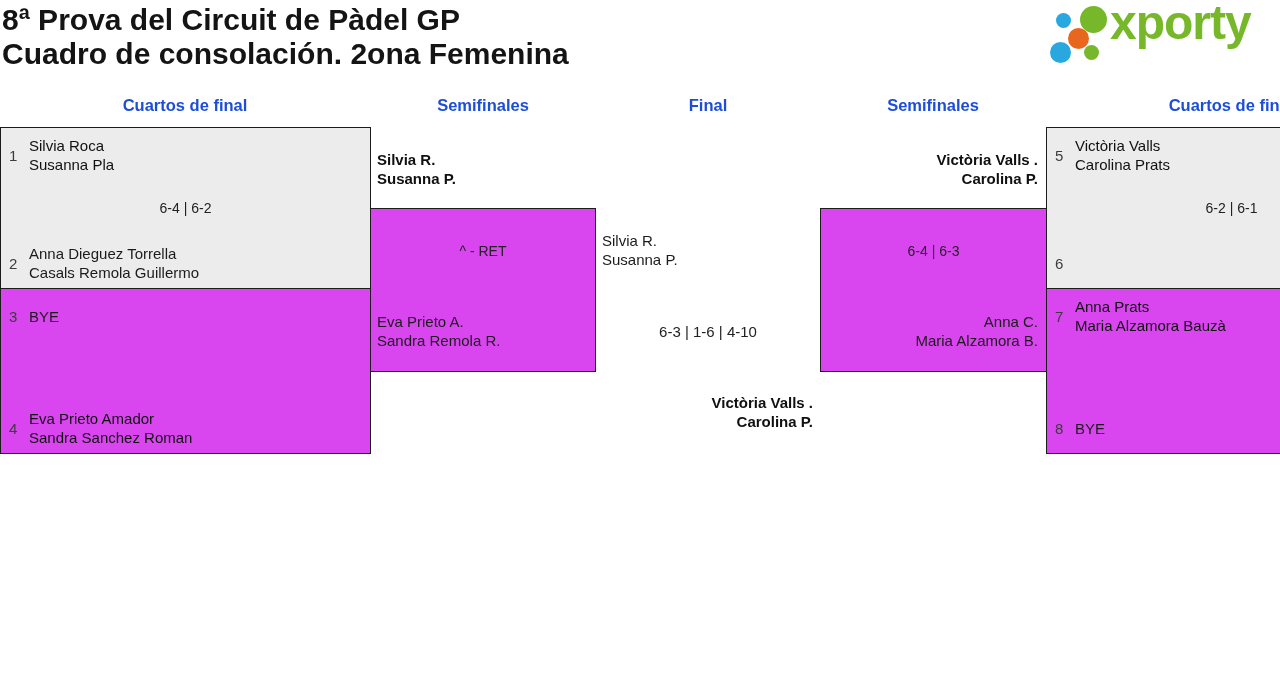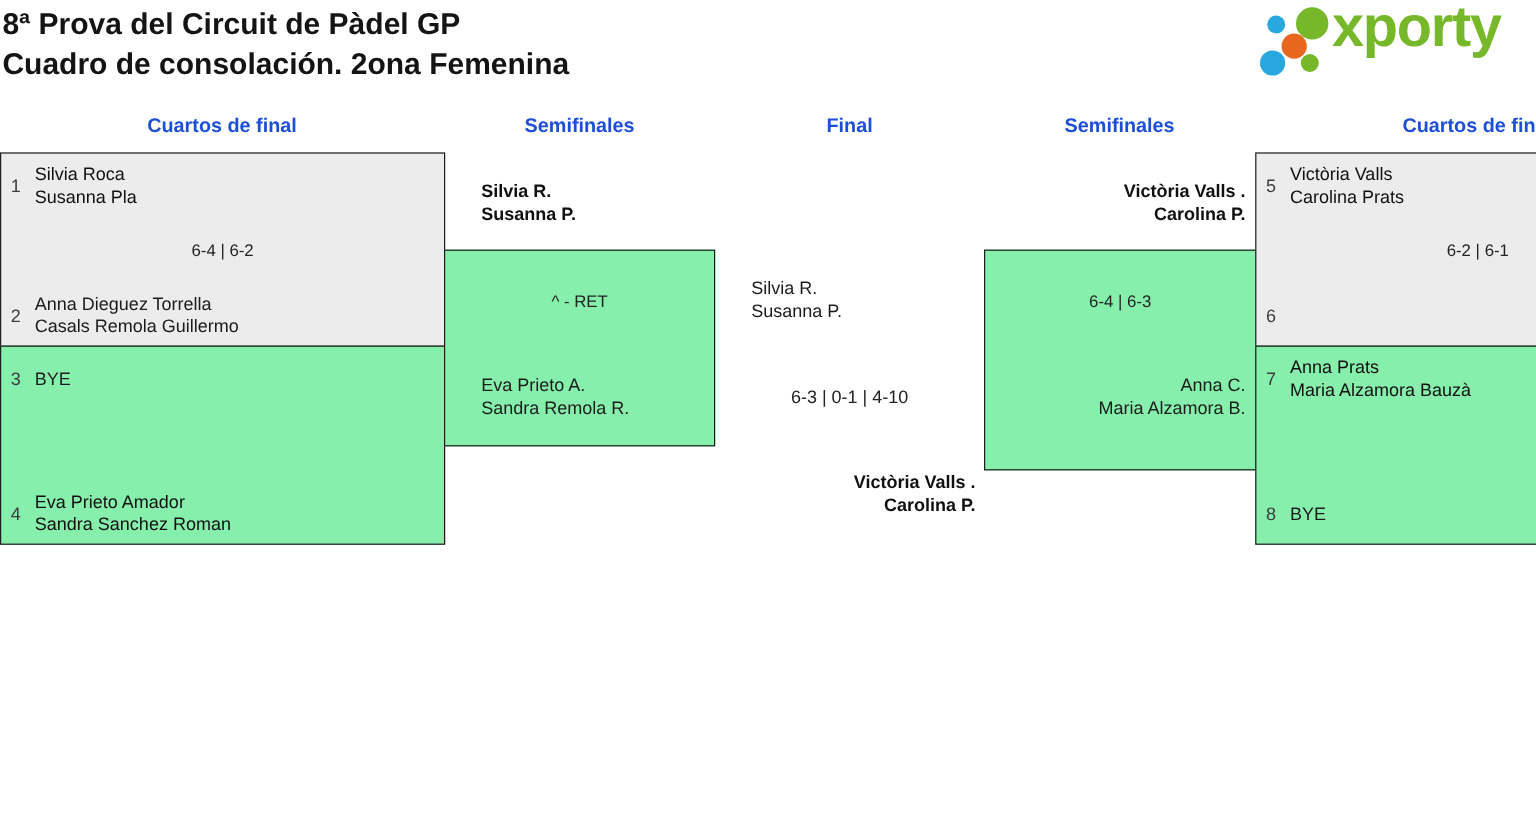--- a/index.html
+++ b/index.html
@@ -2,64 +2,64 @@
 <html><head>
 <meta charset="utf-8">
 <style>
   html,body{margin:0;padding:0;background:#fff;}
   .stage{
     position:relative;width:1280px;height:697px;background:#ffffff;
     overflow:hidden;font-family:"Liberation Sans","DejaVu Sans",sans-serif;
     color:#1b1b1b;
   }
   
-  .title{position:absolute;left:2px;top:3px;font-size:25px;line-height:34px;
+  .title{position:absolute;left:2px;top:3px;font-size:30px;line-height:34px;
     font-weight:600;color:#141414;letter-spacing:0;}
   .logo{position:absolute;left:1046px;top:2px;width:228px;height:68px;cursor:pointer;}
   .dot{position:absolute;border-radius:50%;}
   .dot.b1{left:10px;top:11px;width:15px;height:15px;background:#29a8e0;}
   .dot.g1{left:34px;top:4px;width:27px;height:27px;background:#77b82b;}
   .dot.o1{left:22px;top:26px;width:21px;height:21px;background:#e8671e;}
   .dot.b2{left:4px;top:40px;width:21px;height:21px;background:#29a8e0;}
   .dot.g2{left:38px;top:43px;width:15px;height:15px;background:#77b82b;}
   .logo-text{position:absolute;left:64px;top:-7px;font-size:48px;font-weight:700;
     color:#77b82b;letter-spacing:-1px;}
   
   .round-header{position:absolute;top:96px;text-align:center;font-size:16.5px;
     font-weight:600;color:#1d4ed8;}
   .rh1{left:0;width:370px;}
   .rh2{left:370px;width:226px;}
   .rh3{left:595px;width:226px;}
   .rh4{left:820px;width:226px;}
   .rh5{left:1046px;width:370px;}
   
-  .box{position:absolute;border:1px solid #1c1c1c;background:#86efac;box-sizing:border-box;}
+  .box{position:absolute;border:1px solid #1c1c1c;background:#d946ef;box-sizing:border-box;}
   .box.shaded{background:#ececec;}
   .qfLT{left:0;top:127px;width:371px;height:162px;}
   .qfLB{left:0;top:288px;width:371px;height:166px;}
   .sfL {left:370px;top:208px;width:226px;height:164px;}
-  .sfR {left:820px;top:208px;width:227px;height:184px;}
+  .sfR {left:820px;top:208px;width:227px;height:164px;}
   .qfRT{left:1046px;top:127px;width:371px;height:162px;}
   .qfRB{left:1046px;top:288px;width:371px;height:166px;}
   
   .slot{position:absolute;left:0;right:0;height:38px;padding:0 8px;
     display:flex;align-items:center;box-sizing:border-box;}
   .slot.top{top:8px;}
   .slot.bottom{bottom:6px;}
   .seed{width:20px;flex:none;font-size:15px;color:#3c3c3c;}
   .names{font-size:15px;line-height:19px;color:#1b1b1b;}
   .names div{white-space:nowrap;}
   .winner-names{font-weight:400;color:#101010;}
   .score{position:absolute;left:0;right:0;text-align:center;font-size:14px;
     line-height:19px;color:#222;}
   .score.qf{top:71px;}
   .score.sf{top:33px;}
   
   .tlabel{position:absolute;font-size:15px;line-height:19px;color:#1b1b1b;}
-  .tlabel div{white-space:nowrap;margin-left:24px;}
+  .tlabel div{white-space:nowrap;}
   .tlabel.bold{font-weight:700;color:#101010;}
   .tlabel.right{text-align:right;}
   .lbl-sfL-top{left:377px;top:150px;}
   .lbl-sfL-bottom{left:377px;top:312px;}
   .lbl-sfR-top{right:242px;top:150px;}
   .lbl-sfR-bottom{right:242px;top:312px;}
   .lbl-final-left{left:602px;top:231px;}
   .lbl-final-score{position:absolute;left:595px;width:226px;top:322px;
     text-align:center;font-size:15px;line-height:19px;color:#222;}
   .lbl-final-winner{right:467px;top:393px;}
@@ -134,21 +134,21 @@
   </div>
   <div class="tlabel lbl-sfL-bottom">
     <div>Eva Prieto A.</div>
     <div>Sandra Remola R.</div>
   </div>
 
   <div class="tlabel lbl-final-left">
     <div>Silvia R.</div>
     <div>Susanna P.</div>
   </div>
-  <div class="lbl-final-score">6-3 | 0-1 | 4-10</div>
+  <div class="lbl-final-score">6-3 | 1-6 | 4-10</div>
   <div class="tlabel bold right lbl-final-winner">
     <div>Victòria Valls .</div>
     <div>Carolina P.</div>
   </div>
 
   <div class="tlabel bold right lbl-sfR-top">
     <div>Victòria Valls .</div>
     <div>Carolina P.</div>
   </div>
   <div class="box sfR">

